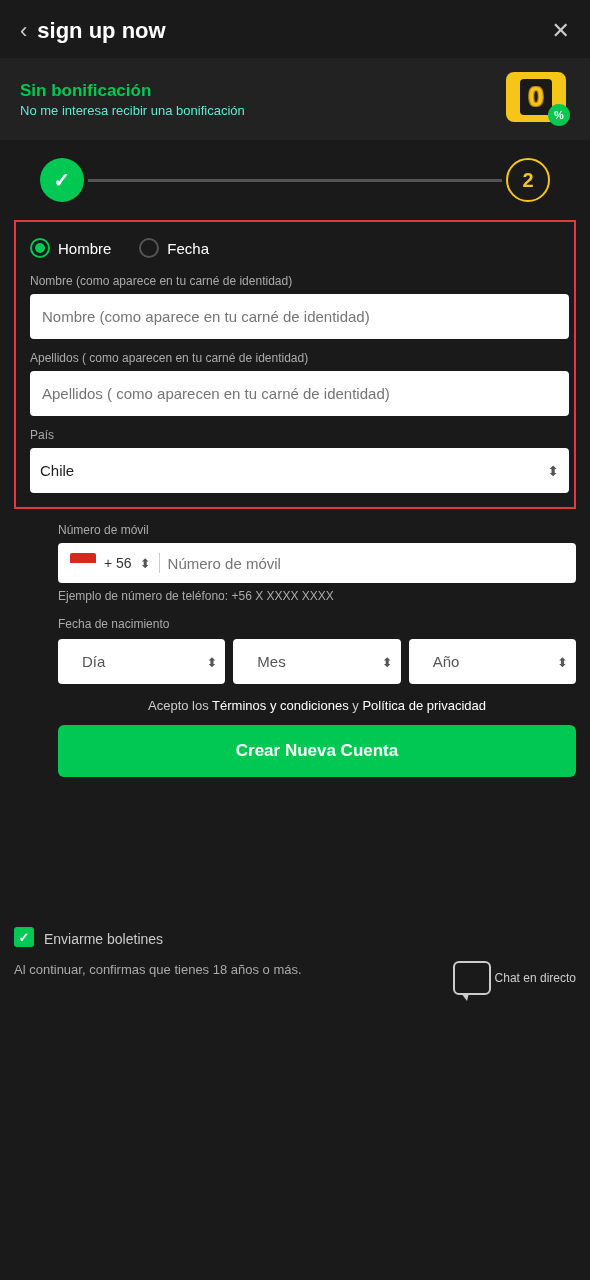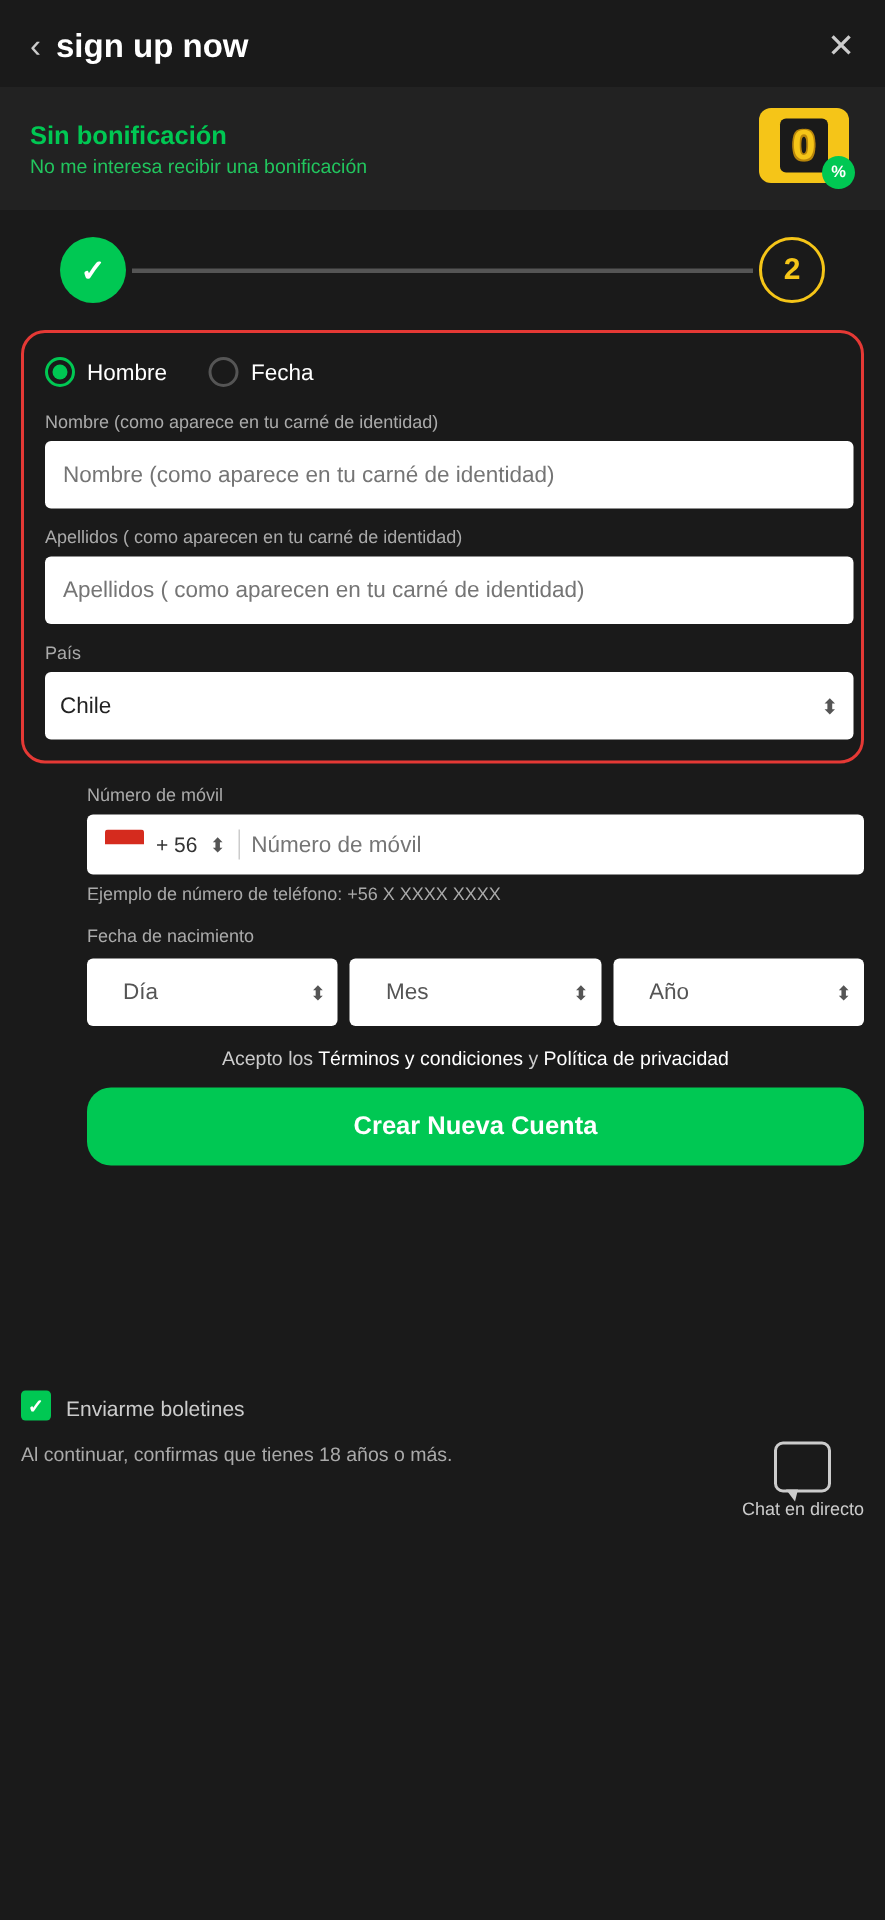--- a/index.html
+++ b/index.html
@@ -49,21 +49,21 @@
       align-items: center;
       justify-content: space-between;
     }
     .bonus-text-block {}
     .bonus-title {
       color: #00c853;
       font-size: 17px;
       font-weight: 700;
     }
     .bonus-subtitle {
-      color: #22c55e;
+      color: #5eead4;
       font-size: 13px;
       margin-top: 2px;
     }
     .bonus-badge {
       width: 64px;
       height: 54px;
       position: relative;
     }
     .bonus-badge-inner {
       width: 60px;
@@ -132,21 +132,21 @@
     .step-line {
       flex: 1;
       height: 3px;
       background: #555;
       margin: 0 4px;
     }
 
     
     .form-section {
       border: 2px solid #e53935;
-      border-radius: 16px;
+      border-radius: 0;
       margin: 0 14px 14px 14px;
       padding: 16px 5px 14px 14px;
       background: #1a1a1a;
     }
 
     
     .radio-row {
       display: flex;
       align-items: center;
       gap: 28px;
@@ -344,21 +344,21 @@
     .terms-link {
       color: #ffffff;
       cursor: pointer;
     }
 
     
     .create-btn {
       width: 100%;
       background: #00c853;
       border: none;
-      border-radius: 16px;
+      border-radius: 6px;
       padding: 16px;
       font-size: 17px;
       font-weight: 700;
       color: #fff;
       cursor: pointer;
     }
 
     
     .newsletter-row {
       display: flex;
@@ -396,21 +396,21 @@
       padding: 6px 14px 20px 14px;
     }
     .footer-text {
       font-size: 13px;
       color: #aaa;
       max-width: 300px;
       line-height: 1.4;
     }
     .chat-widget {
       display: flex;
-      flex-direction: column;
+      flex-direction: row;
       align-items: center;
       gap: 4px;
       cursor: pointer;
     }
     .chat-bubble {
       width: 38px;
       height: 34px;
       border: 2px solid #ccc;
       border-radius: 6px;
       position: relative;

